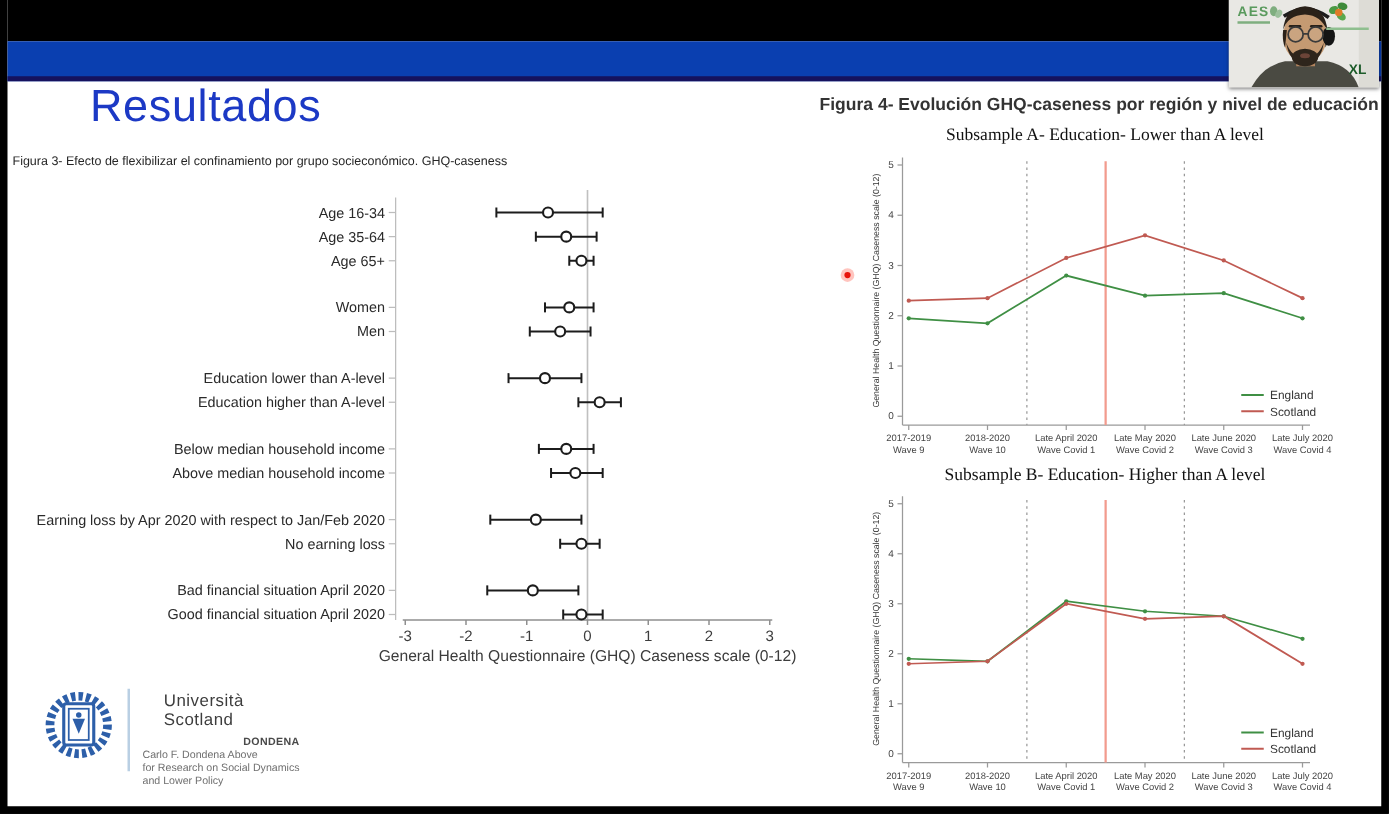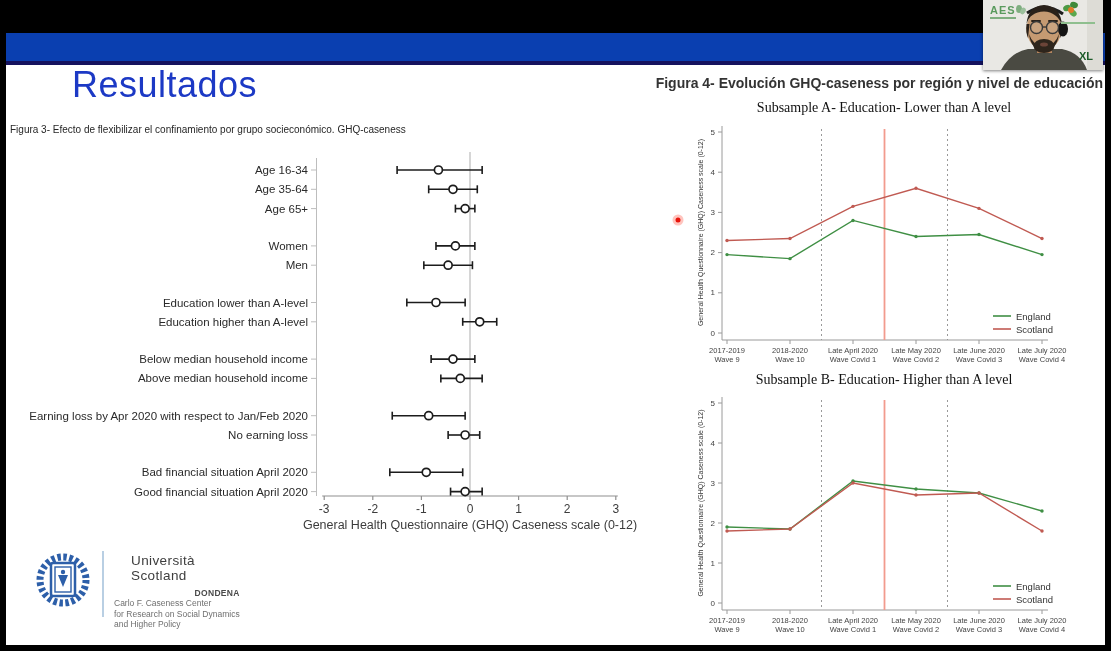--- a/index.html
+++ b/index.html
@@ -269,23 +269,23 @@
       <rect x="17" y="12" width="24" height="33" fill="#ffffff" stroke="#2d5fa9" stroke-width="2.5" rx="2"></rect>
       <rect x="21" y="16" width="16" height="25" fill="none" stroke="#2d5fa9" stroke-width="1.4"></rect>
       <path d="M24 24 L34 24 L29 36 Z" fill="#2d5fa9"></path>
       <circle cx="29" cy="21" r="2.2" fill="#2d5fa9"></circle>
     </svg>
     <div class="divider"></div>
     <div class="bocconi-text">
       <div class="uni">Università</div>
       <div class="uni">Scotland</div>
       <div class="dondena">DONDENA</div>
-      <div class="dondena-desc">Carlo F. Caseness Center</div>
+      <div class="dondena-desc">Carlo F. Dondena Above</div>
       <div class="dondena-desc">for Research on Social Dynamics</div>
-      <div class="dondena-desc">and Higher Policy</div>
+      <div class="dondena-desc">and Lower Policy</div>
     </div>
   </div>
 
   <div class="webcam">
     <svg width="124" height="70" viewBox="0 0 124 70">
       <rect x="0" y="0" width="124" height="70" fill="#e9e8e4"></rect>
       <rect x="104" y="0" width="20" height="70" fill="#dddcd6"></rect>
 
       <path d="M18,70 Q28,52 45,49 L79,49 Q98,53 104,70 Z" fill="#4a4a42"></path>
       <rect x="54" y="40" width="15" height="13" fill="#b4855f"></rect>

